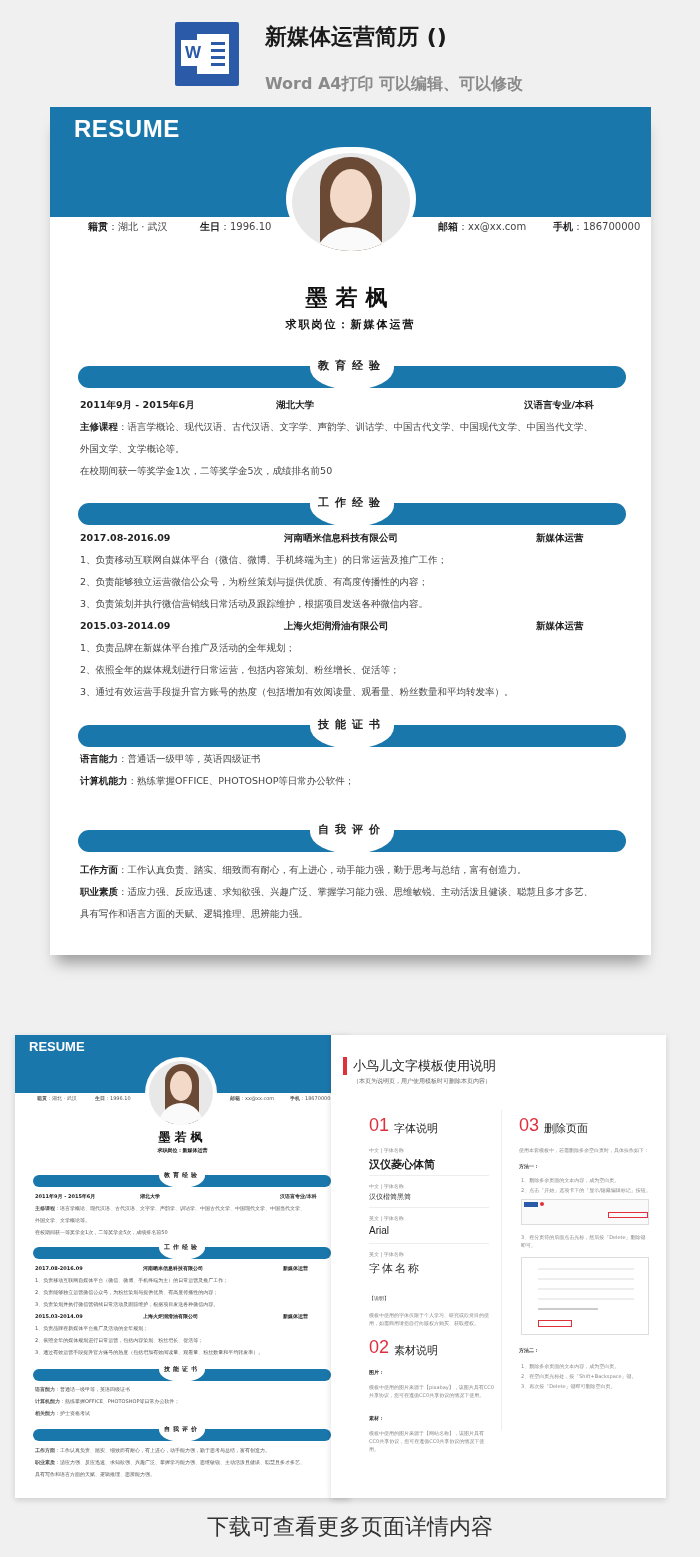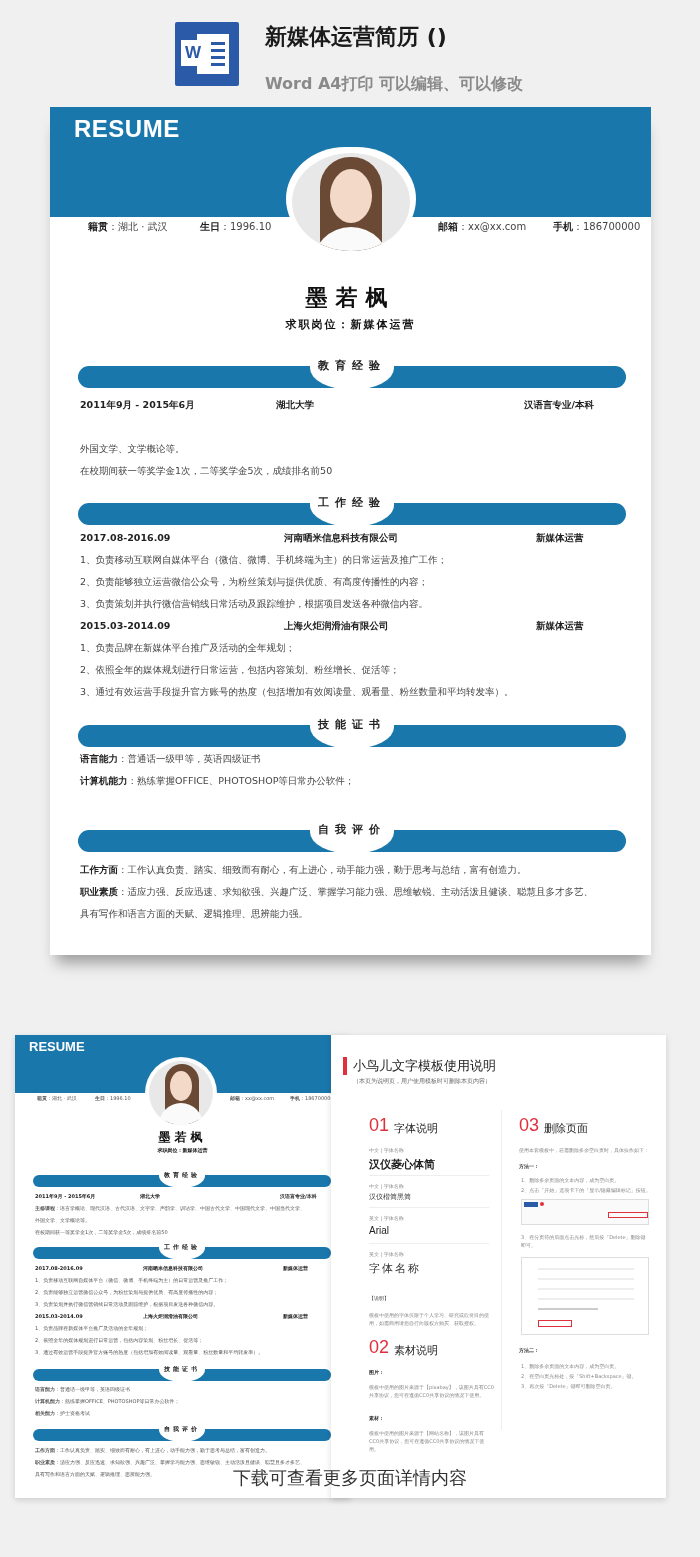--- a/index.html
+++ b/index.html
@@ -23,21 +23,21 @@
 .info b{color:#222}
 .name{position:absolute;left:0;width:601px;top:176px;text-align:center;font:bold 22px "DejaVu Sans",sans-serif;letter-spacing:8px;color:#111}
 .job{position:absolute;left:0;width:601px;top:210px;text-align:center;font:bold 11px "DejaVu Sans",sans-serif;letter-spacing:2px;color:#111}
 .sec{position:absolute;left:28px;width:548px;height:22px;background:#1a77ab;border-radius:11px}
 .sec .tab{position:absolute;left:232px;top:-6px;width:84px;height:30px;background:#fff;border-radius:0 0 42px 42px/0 0 22px 22px}
 .sec .lbl{position:absolute;left:232px;top:-8px;width:84px;text-align:center;font:bold 11px "DejaVu Sans",sans-serif;letter-spacing:6px;color:#222}
 .row{position:absolute;left:30px;width:520px;font-size:9.5px;color:#444;line-height:14px}
 .row b{color:#222}
 .bold{font-weight:bold;color:#222}
 .r{position:absolute}
-.footer{position:absolute;left:0;top:1466px;width:700px;text-align:center;font-size:18px;color:#333}
+.footer{position:absolute;left:0;top:1512px;width:700px;text-align:center;font-size:22px;color:#333}
 .thumb{position:absolute;top:1035px;width:335px;height:463px;background:#fff;box-shadow:0 2px 6px rgba(0,0,0,.15);overflow:hidden}
 .t-banner{position:absolute;left:0;top:0;width:335px;height:58px;background:#1a77ab}
 .t-resume{position:absolute;left:14px;top:4px;font:bold 13px "Liberation Sans",sans-serif;color:#fff}
 .t-photo{position:absolute;left:130px;top:22px;width:72px;height:72px;border-radius:50%;background:#fff}
 .t-photoin{position:absolute;left:134px;top:26px;width:64px;height:64px;border-radius:50%;background:#e8e8e8;overflow:hidden}
 .t-sec{position:absolute;left:18px;width:298px;height:12px;background:#1a77ab;border-radius:6px}
 .t-sec .tab{position:absolute;left:126px;top:-3px;width:46px;height:16px;background:#fff;border-radius:0 0 23px 23px/0 0 12px 12px}
 .t-sec .lbl{position:absolute;left:126px;top:-4px;width:46px;text-align:center;font:bold 6px "DejaVu Sans",sans-serif;letter-spacing:3px;color:#222}
 .t-line{position:absolute;left:20px;font-size:5px;color:#555;white-space:nowrap}
 .g-title{position:absolute;left:22px;top:22px;font-size:13px;color:#222}
@@ -87,20 +87,21 @@
 
   <div class="sec" style="top:259px">
       <div class="tab"></div>
       <div class="lbl">教育经验</div>
     </div>
   <div class="row bold" style="top:291px">
     <span class="r" style="left:0">2011年9月 - 2015年6月</span>
     <span class="r" style="left:196px">湖北大学</span>
     <span class="r" style="left:444px">汉语言专业/本科</span>
   </div>
+  <div class="row" style="top:313px;width:545px"><b>主修课程</b><span>：语言学概论、现代汉语、古代汉语、文字学、声韵学、训诂学、中国古代文学、中国现代文学、中国当代文学、</span></div>
   <div class="row" style="top:335px">外国文学、文学概论等。</div>
   <div class="row" style="top:357px">在校期间获一等奖学金1次，二等奖学金5次，成绩排名前50</div>
 
   <div class="sec" style="top:396px">
       <div class="tab"></div>
       <div class="lbl">工作经验</div>
     </div>
   <div class="row bold" style="top:424px">
     <span class="r" style="left:0">2017.08-2016.09</span>
     <span class="r" style="left:204px">河南晒米信息科技有限公司</span>

